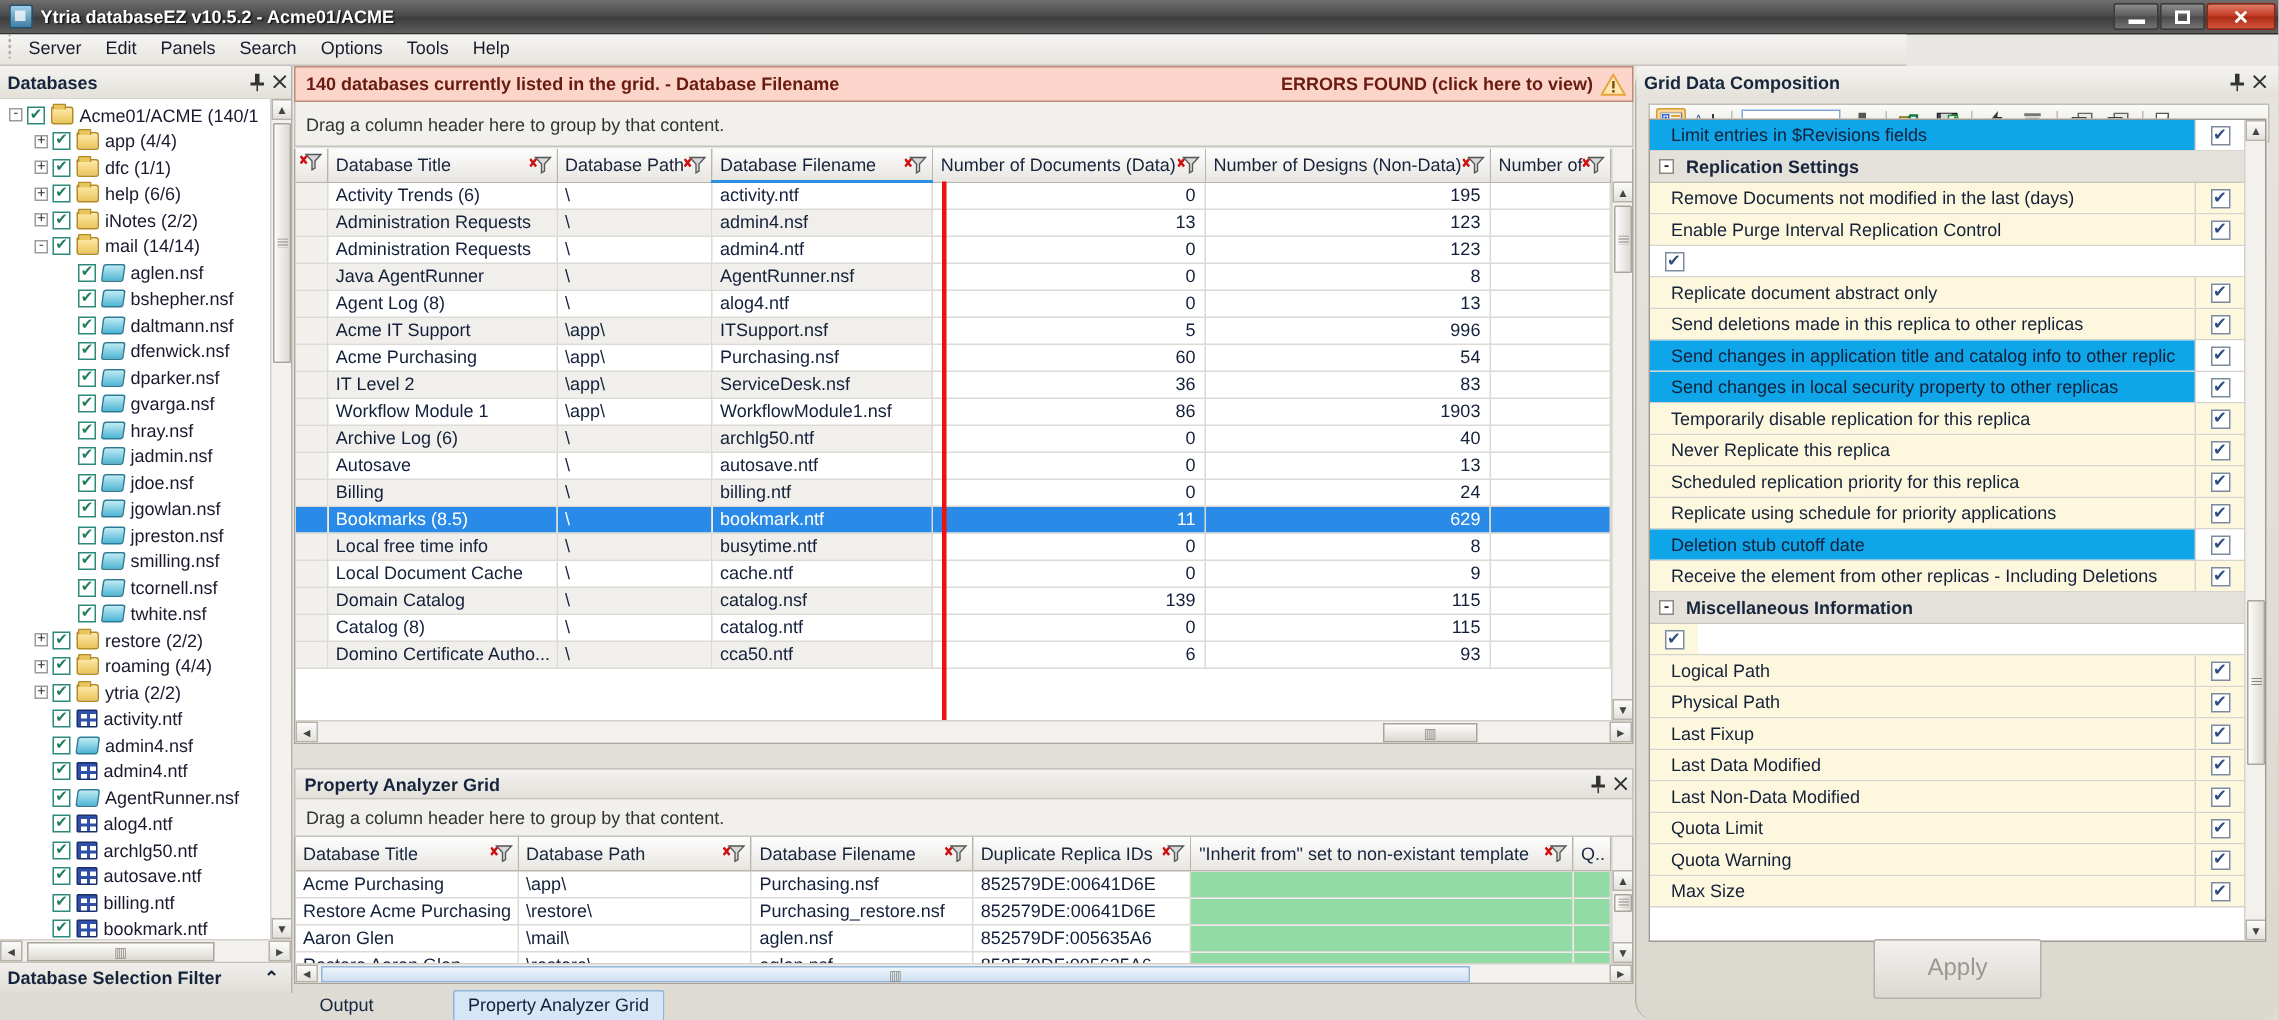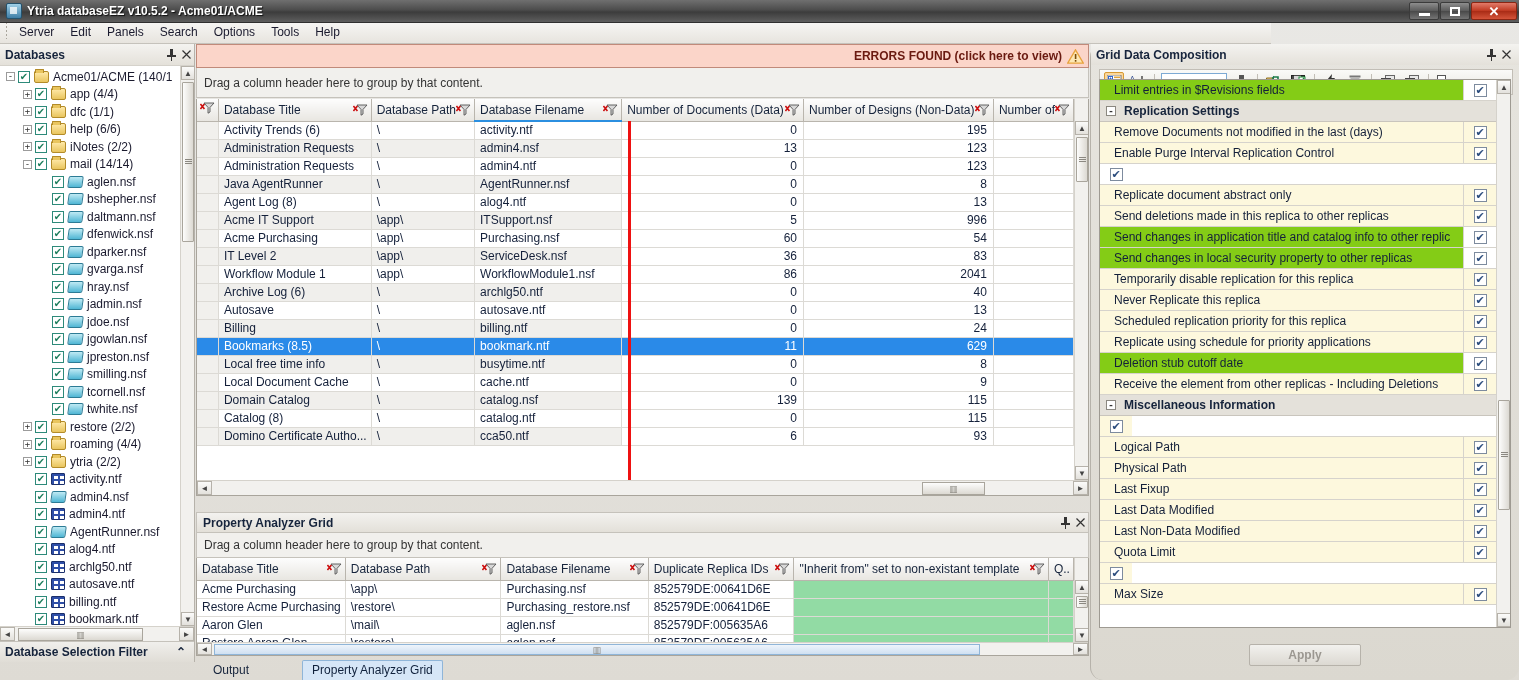--- a/index.html
+++ b/index.html
@@ -271,21 +271,21 @@
     background: #fff; border: 1px solid #9e9a92; overflow: hidden;
   }
   .rp-inner { position: absolute; left: 0; top: 0; right: 14px; bottom: 0; }
   .rprow { display: flex; height: 21px; align-items: stretch; border-bottom: 1px solid #d6d3cc; }
   .rprow .lbl {
     flex: 1; display: flex; align-items: center; padding-left: 14px;
     white-space: nowrap; overflow: hidden; font-size: 12px; color: #14203a;
     border-right: 1px solid #d6d3cc;
   }
   .rprow.yellow .lbl { background: #fdf8dd; }
-  .rprow.white .lbl { background: #84cc16; }
+  .rprow.white .lbl { background: #0ea5e9; }
   .rprow .cell-chk {
     width: 32px; display: flex; align-items: center; justify-content: center;
     background: #ffffff;
   }
   .rprow.yellow .cell-chk { background: #fdf8dd; }
   .cbox {
     width: 13px; height: 13px; background: #fff; border: 1px solid #7d8b9e;
     display: flex; align-items: center; justify-content: center;
     color: #2d4e7e; font-size: 11px; line-height: 11px;
   }
@@ -297,25 +297,25 @@
     border-right: none; position: relative;
   }
   .rprow.group .grp-exp {
     position: absolute; left: 6px; top: 50%; margin-top: -5px;
     width: 10px; height: 10px; border: 1px solid #8b8880; background: #fff;
     display: flex; align-items: center; justify-content: center;
     font-size: 9px; line-height: 8px; color: #333; font-family: "DejaVu Sans Mono", monospace;
   }
   .apply-btn {
     position: absolute; left: 50%; transform: translateX(-50%); bottom: 14px;
-    width: 112px; height: 22px;
+    width: 112px; height: 40px;
     background: linear-gradient(#f2f1ee,#dcd9d2);
     border: 1px solid #b6b2aa; border-radius: 2px;
     display: flex; align-items: center; justify-content: center;
-    font-size: 12px; color: #9b9791; font-weight: bold;
+    font-size: 16px; color: #9b9791;
   }
 </style>
 </head>
 <body>
 
 <div class="app">
 
   <div class="titlebar">
     <div class="tb-icon"></div>
     <div class="tb-title">Ytria databaseEZ v10.5.2 - Acme01/ACME</div>
@@ -604,20 +604,21 @@
     <div class="dbfilter">
       <span>Database Selection Filter</span>
       <span style="flex:1"></span>
       <span style="margin-right:8px;font-size:12px;">⌃</span>
     </div>
   </div>
 
   <div class="center">
 
     <div class="errbar">
+      <span>140 databases currently listed in the grid. - Database Filename</span>
       <span class="spacer"></span>
       <span>ERRORS FOUND (click here to view)</span>
       <span class="warn-tri">
         <svg width="17" height="15" viewBox="0 0 17 15">
           <path d="M8.5,0.8 L16.3,14.2 L0.7,14.2 Z" fill="#fde8b5" stroke="#e8a33d" stroke-width="1.3"></path>
           <rect x="7.8" y="5" width="1.6" height="5" fill="#7a4b08"></rect>
           <rect x="7.8" y="11" width="1.6" height="1.7" fill="#7a4b08"></rect>
         </svg>
       </span>
     </div>
@@ -786,21 +787,21 @@
                 <td class="num ">36</td>
                 <td class="num ">83</td>
                 <td class="num "></td>
               </tr>
               <tr>
                 <td class="rowhdr"></td>
                 <td class="">Workflow Module 1</td>
                 <td class="">\app\</td>
                 <td class="">WorkflowModule1.nsf</td>
                 <td class="num ">86</td>
-                <td class="num ">2041</td>
+                <td class="num ">1903</td>
                 <td class="num "></td>
               </tr>
               <tr>
                 <td class="rowhdr"></td>
                 <td class="alt">Archive Log (6)</td>
                 <td class="alt">\</td>
                 <td class="alt">archlg50.ntf</td>
                 <td class="num ">0</td>
                 <td class="num ">40</td>
                 <td class="num "></td>
@@ -1283,20 +1284,21 @@
               <span class="cbox">✔</span>
             </div>
           </div>
           <div class="rprow yellow">
             <div class="lbl">Quota Limit</div>
             <div class="cell-chk">
               <span class="cbox">✔</span>
             </div>
           </div>
           <div class="rprow yellow">
+            <div class="lbl">Quota Warning</div>
             <div class="cell-chk">
               <span class="cbox">✔</span>
             </div>
           </div>
           <div class="rprow yellow">
             <div class="lbl">Max Size</div>
             <div class="cell-chk">
               <span class="cbox">✔</span>
             </div>
           </div>

